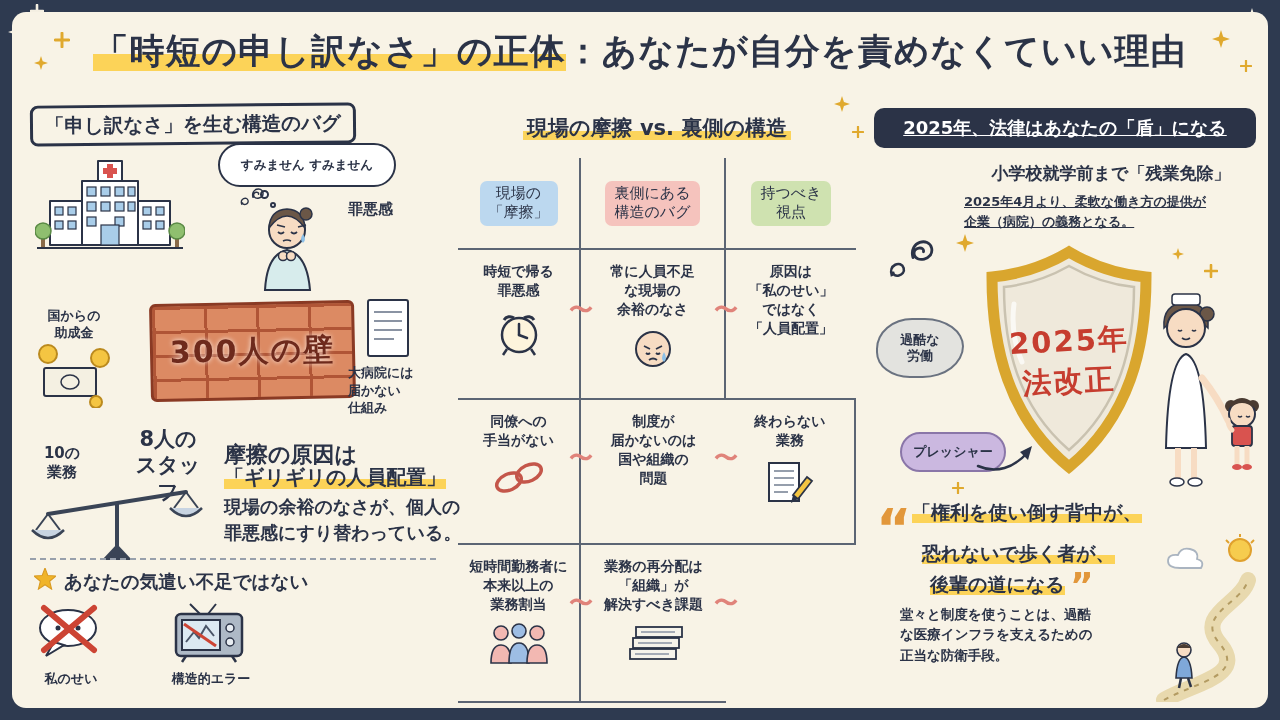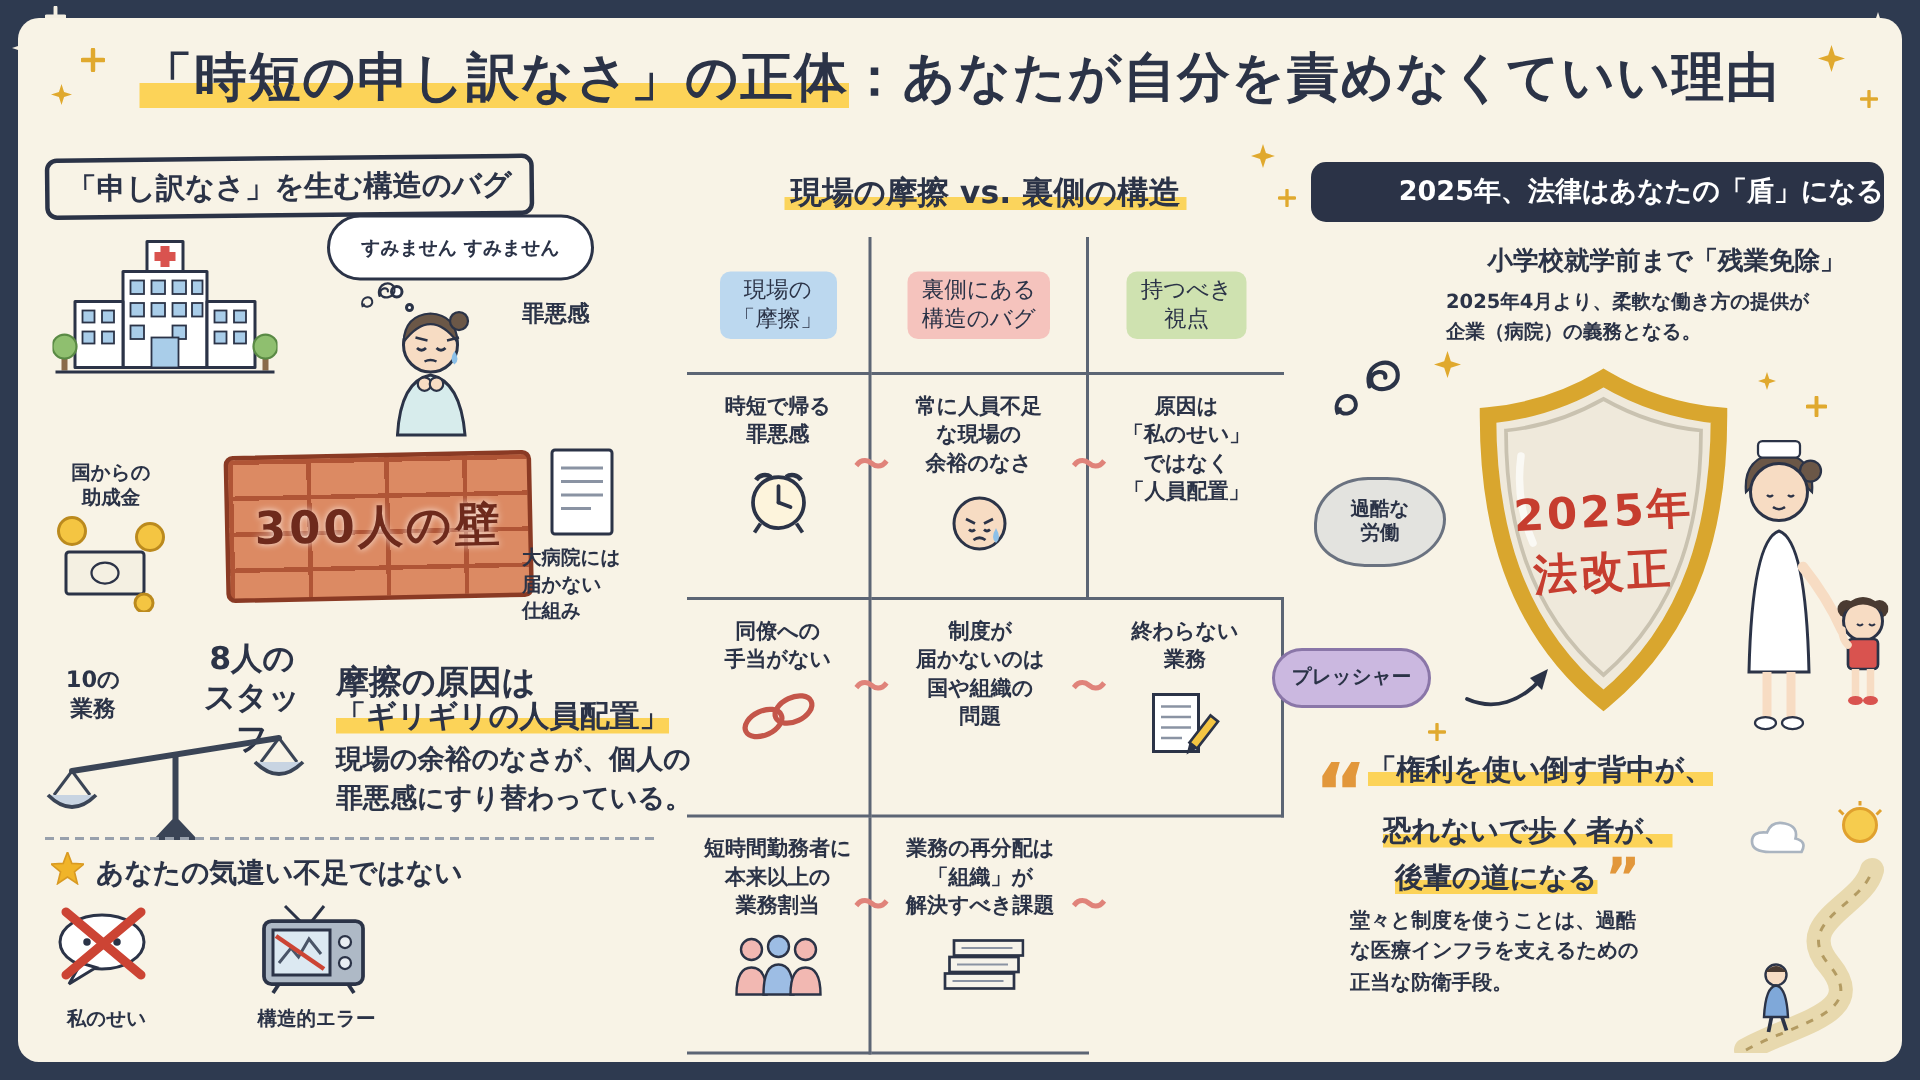--- a/index.html
+++ b/index.html
@@ -27,21 +27,21 @@
   .wall-text { font-size:30px; font-weight:bold; color:#6e2a1c; text-shadow:0 0 5px rgba(255,255,255,.85); letter-spacing:2px; }
   .divider { border-top:2.5px dashed #98a0ac; }
   .tbl { position:absolute; display:grid; grid-template-columns:123px 145px 130px; grid-template-rows:92px 150px 145px 158px; }
   .cell { border-bottom:2px solid #5c6574; display:flex; flex-direction:column; align-items:center; gap:7px; padding-top:12px; }
   .bR { border-right:2px solid #5c6574; }
   .hc { justify-content:center; padding-top:0; }
   .chip { padding:3px 9px; border-radius:7px; font-weight:normal; font-size:15px; text-align:center; white-space:pre-line; line-height:1.3; }
   .chip-blue { background:#bcd8ef; } .chip-pink { background:#f5c3bd; } .chip-green { background:#cfe2b0; }
   .ct { font-weight:bold; font-size:14px; line-height:1.35; text-align:center; white-space:pre-line; }
   .tilde { position:absolute; transform:translate(-50%,-50%); color:#e0837a; font-weight:bold; font-size:24px; }
-  .rhdr { background:#2b3347; color:#ffffff; border-radius:10px; font-weight:bold; font-size:18px; text-align:right; line-height:40px; }
+  .rhdr { background:#2b3347; color:#ffffff; border-radius:10px; font-weight:bold; font-size:18px; text-align:center; line-height:40px;text-decoration:underline; }
   .cloud { border:2.5px solid #6a7280; background:#e3e3df; border-radius:48% 52% 55% 45% / 60% 55% 62% 50%;
     display:flex; align-items:center; justify-content:center; font-weight:bold; font-size:13px; text-align:center; line-height:1.2; }
   .cloud-purple { background:#cbb8e0; border-color:#8a76a8; border-radius:22px; }
   .shield-text { position:absolute; left:0; width:100%; text-align:center; font-weight:bold; font-size:29px;
     color:#c63d2f; transform:rotate(-3deg); letter-spacing:2px; }
   .qmark { font-weight:bold; color:#e2973b; line-height:1; }
 </style>
 </head>
 <body>
 
@@ -367,31 +367,31 @@
         <span class="tilde" style="left:268px;top:300px;">〜</span>
         <span class="tilde" style="left:123px;top:445px;">〜</span>
         <span class="tilde" style="left:268px;top:445px;">〜</span>
       </div>
     </div>
 
     <div class="sec">
       <div class="abs rhdr" style="left:862px;top:96px;width:382px;height:40px;">2025年、法律はあなたの「盾」になる</div>
 
       <div class="abs b ctr" style="left:946px;top:150px;width:306px;font-size:17px;">小学校就学前まで「残業免除」</div>
-      <div class="abs b pre" style="left:952px;top:180px;width:300px;font-size:13px;line-height:1.5;">2025年4月より、柔軟な働き方の提供が
+      <div class="abs b pre" style="left:952px;top:180px;width:300px;font-size:13px;line-height:1.5;text-decoration:underline;">2025年4月より、柔軟な働き方の提供が
 企業（病院）の義務となる。</div>
 
       <svg class="abs" style="left:866px;top:200px;" width="70" height="90" viewBox="0 0 60 55">
         <path d="M30,28 C26,14 44,10 46,20 C48,30 32,33 31,25 C30,19 40,18 39,23" fill="none" stroke="#2b3347" stroke-width="2.4" stroke-linecap="round"></path>
         <path d="M12,44 C8,34 20,30 22,37 C24,44 12,46 13,40" fill="none" stroke="#2b3347" stroke-width="2.2"></path>
       </svg>
 
       <div class="abs cloud pre" style="left:864px;top:306px;width:88px;height:60px;">過酷な
 労働</div>
-      <div class="abs cloud cloud-purple" style="left:836px;top:420px;width:106px;height:40px;">プレッシャー</div>
+      <div class="abs cloud cloud-purple" style="left:888px;top:420px;width:106px;height:40px;">プレッシャー</div>
 
       <svg class="abs" style="left:962px;top:426px;" width="66" height="38" viewBox="0 0 66 38">
         <path d="M4,28 C22,36 40,30 54,14" fill="none" stroke="#2b3347" stroke-width="2.5" stroke-linecap="round"></path>
         <path d="M58,8 L46,14 L54,22 Z" fill="#2b3347"></path>
       </svg>
 
       <div class="abs" style="left:962px;top:230px;width:190px;height:235px;">
         <svg width="190" height="235" viewBox="0 0 190 235">
           <path d="M95,10 C122,26 150,33 172,35 C172,105 156,175 95,225 C34,175 18,105 18,35 C40,33 68,26 95,10 Z" fill="#efe9db" stroke="#d9a62e" stroke-width="11"></path>
           <path d="M95,24 C118,37 140,43 160,45 C160,103 147,163 95,208 C43,163 30,103 30,45 C50,43 72,37 95,24 Z" fill="none" stroke="#c9c2b0" stroke-width="2.5"></path>

